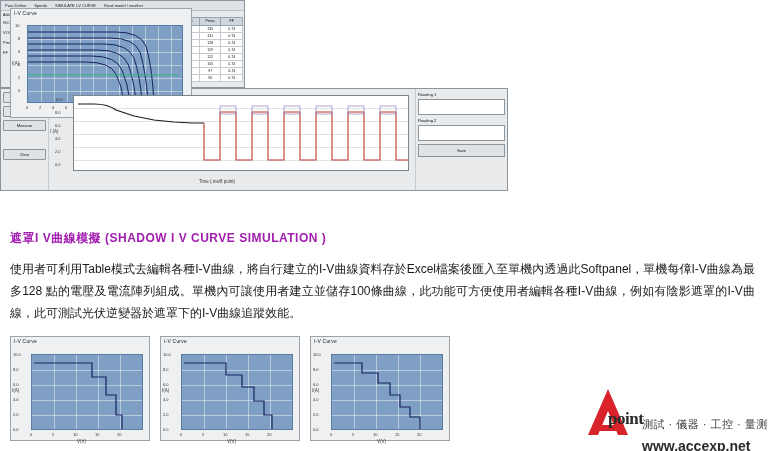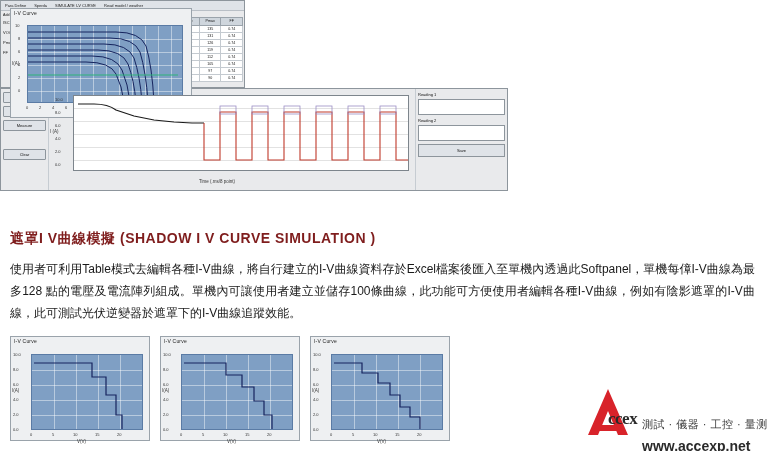--- a/index.html
+++ b/index.html
@@ -112,21 +112,21 @@
   
   .scope{
     position:absolute;background:#ffffff;border:1px solid #7d858c;box-sizing:border-box;
     overflow:hidden;
   }
   .scope .gl{position:absolute;background:#e2e2e2;}
 
   
   #heading{
     left:10px;top:230px;width:600px;
-    font-size:14px;font-weight:bold;color:#7f1d1d;letter-spacing:.5px;
+    font-size:12px;font-weight:bold;color:#a21caf;letter-spacing:.5px;
   }
   #paragraph{
     left:10px;top:258px;width:745px;
     font-size:12px;color:#1a1a1a;line-height:22px;text-align:justify;
   }
 
   
   #panel-b1{left:10px;top:336px;width:140px;height:105px;}
   #panel-b2{left:160px;top:336px;width:140px;height:105px;}
   #panel-b3{left:310px;top:336px;width:140px;height:105px;}
@@ -492,16 +492,16 @@
     <div class="axis-name" style="left:66px;top:95px;">V(V)</div>
     <div class="axis-name" style="left:1px;top:44px;">I(A)</div>
   </div>
 </div>
 
 <div class="abs" id="logo">
   <svg width="60" height="58" style="position:absolute;left:0;top:0;">
     <path d="M6,50 L26,4 L46,50 L36,50 L26,26 L16,50 Z" fill="#d8232a"></path>
     <path d="M14,40 L38,40 L40,46 L12,46 Z" fill="#d8232a"></path>
   </svg>
-  <div class="logo-accex">ccex</div>
+  <div class="logo-accex">point</div>
   <div class="logo-sub">測試 · 儀器 · 工控 · 量测</div>
   <div class="logo-url">www.accexp.net</div>
 </div>
 
 </body></html>

